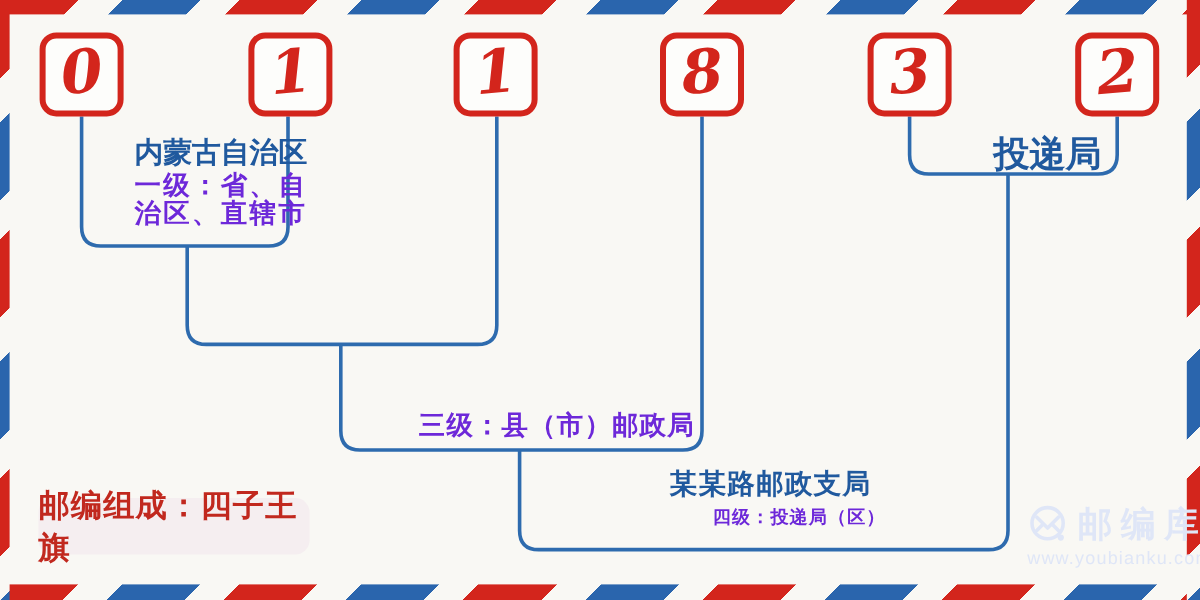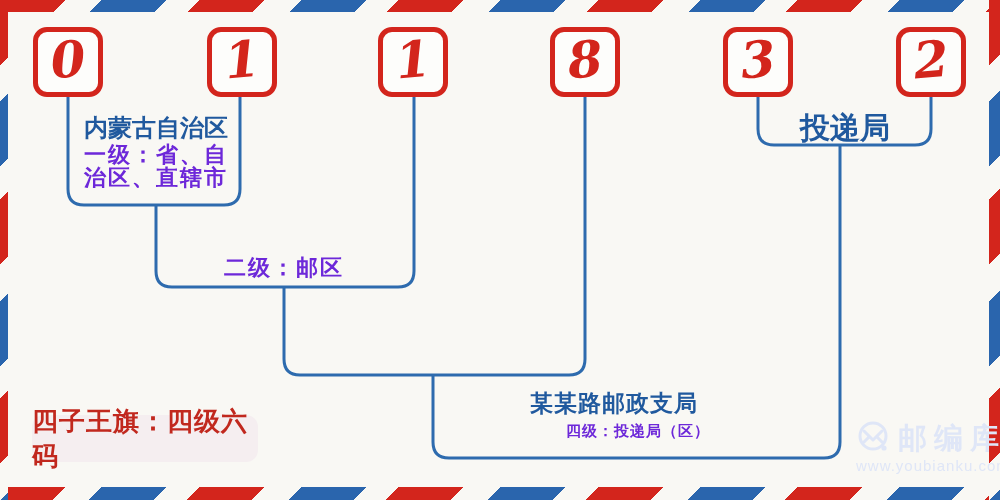--- a/index.html
+++ b/index.html
@@ -38,21 +38,21 @@
   }
   .digit{
     font-family:"DejaVu Serif",serif;
     font-style:italic;font-weight:700;
     font-size:50px;line-height:1;
     color:#d3251c;
     transform:rotate(-5deg) translateY(-2px);
   }
 
   
-  .lbl{position:absolute;white-space:nowrap;text-align:center;transform:translateX(-50%);}
+  .lbl{position:absolute;white-space:nowrap;text-align:center;transform:translateX(-50%);margin-left:28px;}
   .blue-bold{color:#20599e;font-weight:700;}
   .red-bold{color:#6d28d9;font-weight:700;}
 
   .lbl.region-l1{left:156px;top:115px;font-size:24px;line-height:26px;}
   .lbl.desc-l1{left:156px;top:143px;font-size:22px;line-height:23px;letter-spacing:2px;}
   .lbl.desc-l2{left:284px;top:253px;font-size:22px;letter-spacing:2px;}
   .lbl.region-l3{left:436px;top:307px;font-size:27px;}
   .lbl.desc-l3{left:436px;top:340px;font-size:22px;letter-spacing:1px;}
   .lbl.region-l4{left:614px;top:388px;font-size:23px;letter-spacing:1px;}
   .lbl.desc-l4{left:638px;top:422px;font-size:15px;letter-spacing:1px;}
@@ -112,29 +112,29 @@
   <div class="digit-box" style="left:896px">
     <span class="digit">2</span>
   </div>
 
   <div class="lbl region-l1 blue-bold">内蒙古自治区</div>
   <div class="lbl desc-l1 red-bold">
     <div>一级：省、自</div>
     <div>治区、直辖市</div>
   </div>
 
-  <div class="lbl desc-l2 red-bold">二级：邮区</div>
 
+  <div class="lbl desc-l3 red-bold">三级：县（市）邮政局</div>
 
   <div class="lbl region-l4 blue-bold">某某路邮政支局</div>
   <div class="lbl desc-l4 red-bold">四级：投递局（区）</div>
 
   <div class="lbl delivery blue-bold">投递局</div>
 
-  <div class="badge">四子王旗：四级六码</div>
+  <div class="badge">邮编组成：四子王旗</div>
 
   <div class="brand">
     <div class="row">
       <svg width="36" height="36" viewBox="0 0 36 36">
         <circle cx="17" cy="16" r="13" fill="none" stroke="#dfe6f7" stroke-width="3"></circle>
         <path d="M 8 11 L 17 20 L 26 11" fill="none" stroke="#dfe6f7" stroke-width="3" stroke-linecap="round" stroke-linejoin="round"></path>
         <path d="M 8 22 L 13 17 M 26 22 L 21 17" fill="none" stroke="#dfe6f7" stroke-width="3" stroke-linecap="round"></path>
         <circle cx="28" cy="28" r="2.6" fill="#dfe6f7"></circle>
       </svg>
       <span class="logo-text">邮编库</span>

